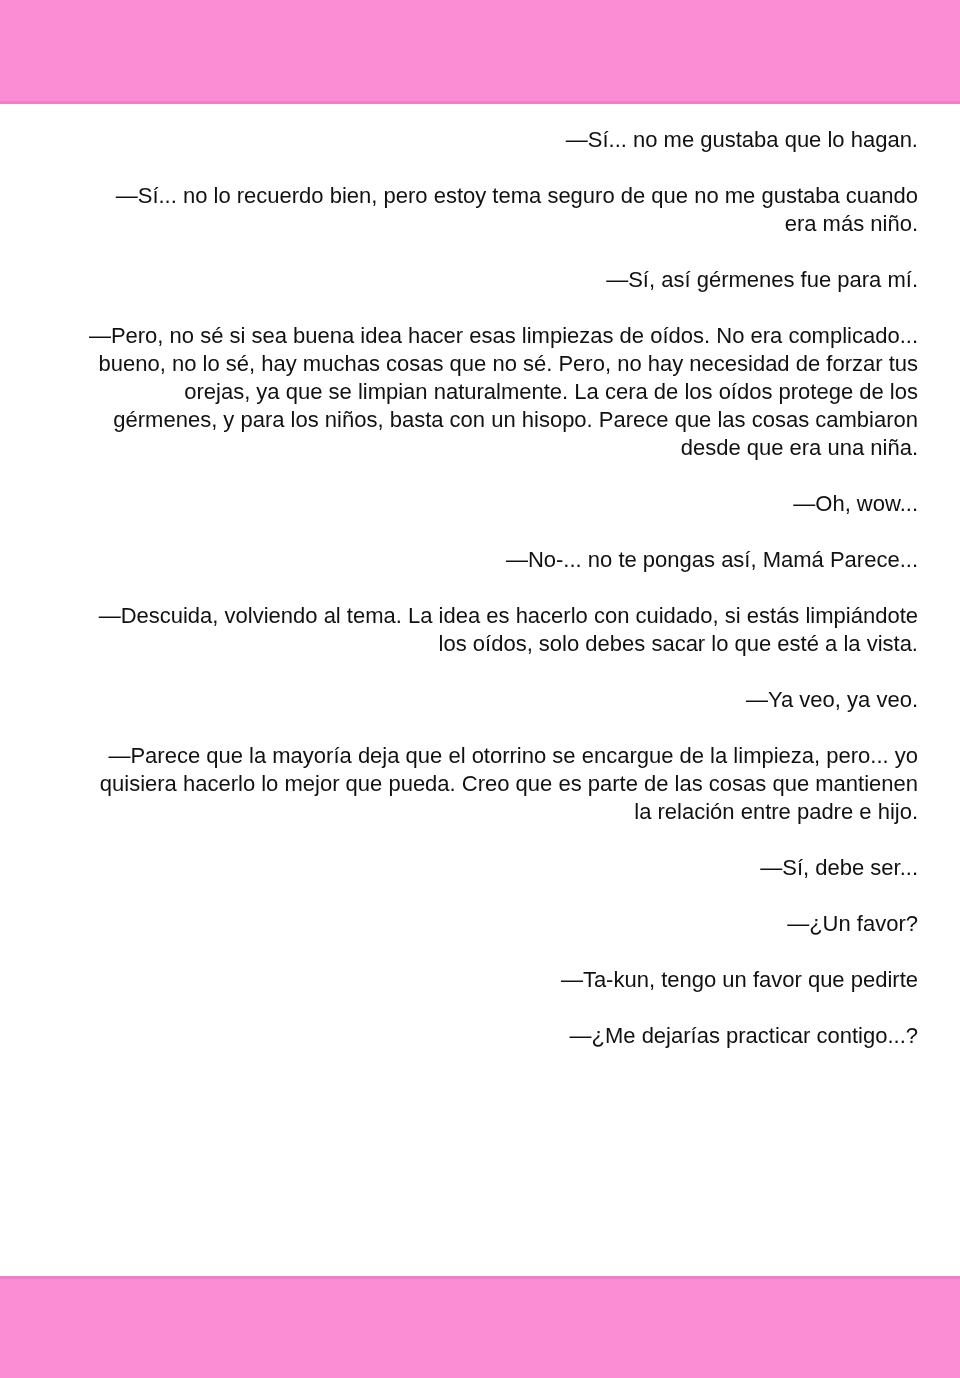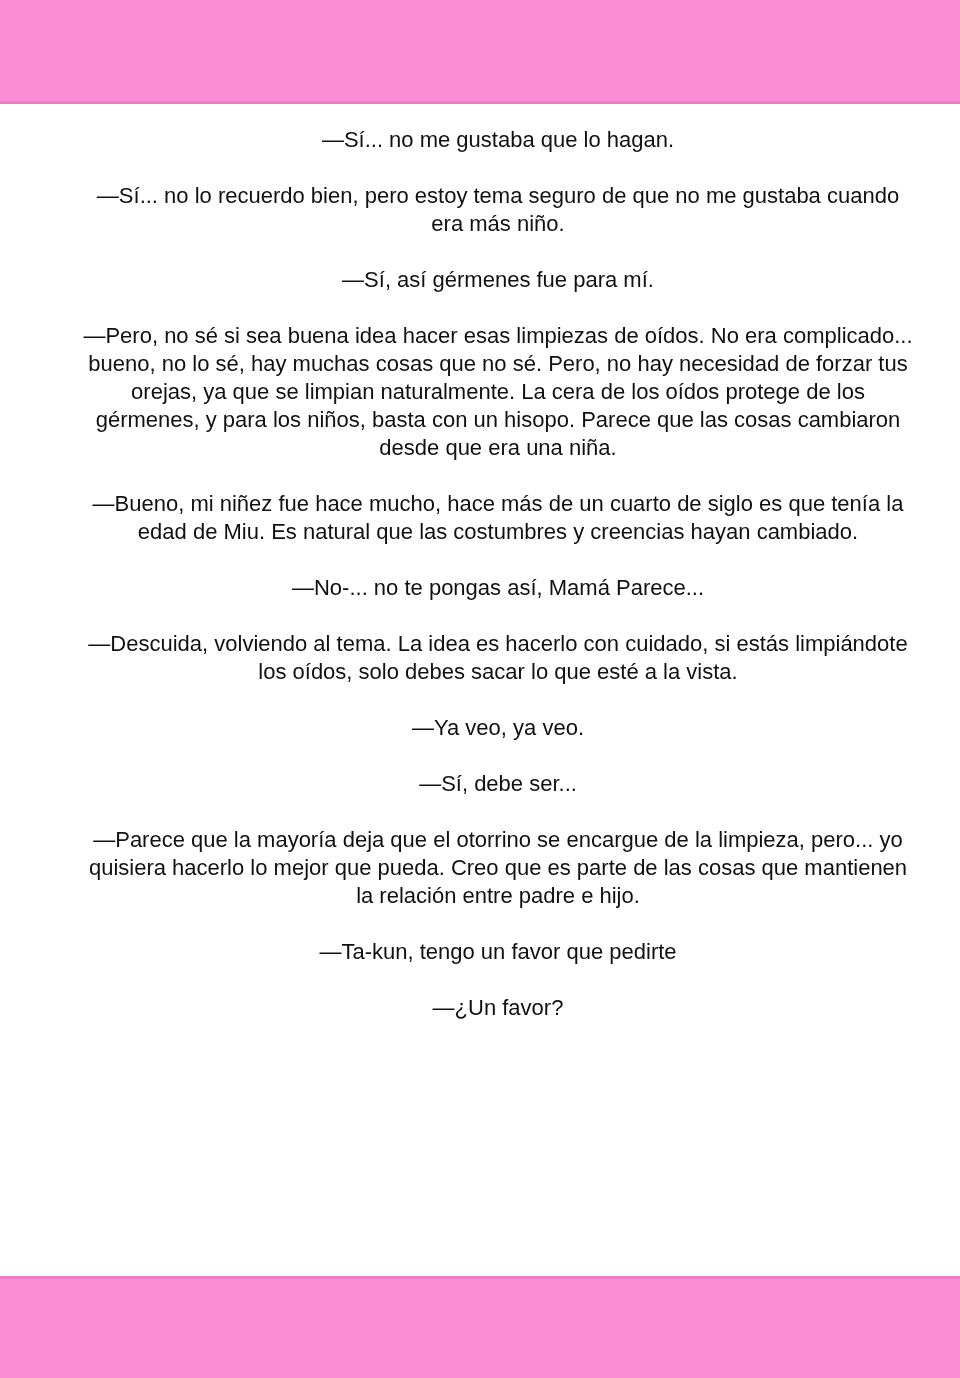--- a/index.html
+++ b/index.html
@@ -36,41 +36,42 @@
     position: absolute;
     top: 104px;
     left: 0;
     right: 0;
     padding: 22px 42px 0 78px;
     font-size: 22px;
     line-height: 28px;
   }
   .content p {
     margin: 0 0 28px 0;
-    text-align: center;
+    text-align: right;
     word-spacing: normal;
   }
 </style>
 </head>
 <body>
 
 <div class="page">
 
   <div class="banner top"></div>
 
   <div class="content">
     <p>—Sí... no me gustaba que lo hagan.</p>
     <p>—Sí... no lo recuerdo bien, pero estoy tema seguro de que no me gustaba cuando era más niño.</p>
     <p>—Sí, así gérmenes fue para mí.</p>
     <p>—Pero, no sé si sea buena idea hacer esas limpiezas de oídos. No era complicado... bueno, no lo sé, hay muchas cosas que no sé. Pero, no hay necesidad de forzar tus orejas, ya que se limpian naturalmente. La cera de los oídos protege de los gérmenes, y para los niños, basta con un hisopo. Parece que las cosas cambiaron desde que era una niña.</p>
-    <p>—Bueno, mi niñez fue hace mucho, hace más de un cuarto de siglo es que tenía la edad de Miu. Es natural que las costumbres y creencias hayan cambiado.</p>
+    <p>—Oh, wow...</p>
     <p>—No-... no te pongas así, Mamá Parece...</p>
     <p>—Descuida, volviendo al tema. La idea es hacerlo con cuidado, si estás limpiándote los oídos, solo debes sacar lo que esté a la vista.</p>
     <p>—Ya veo, ya veo.</p>
+    <p>—Parece que la mayoría deja que el otorrino se encargue de la limpieza, pero... yo quisiera hacerlo lo mejor que pueda. Creo que es parte de las cosas que mantienen la relación entre padre e hijo.</p>
     <p>—Sí, debe ser...</p>
-    <p>—Parece que la mayoría deja que el otorrino se encargue de la limpieza, pero... yo quisiera hacerlo lo mejor que pueda. Creo que es parte de las cosas que mantienen la relación entre padre e hijo.</p>
+    <p>—¿Un favor?</p>
     <p>—Ta-kun, tengo un favor que pedirte</p>
-    <p>—¿Un favor?</p>
+    <p>—¿Me dejarías practicar contigo...?</p>
   </div>
 
   <div class="banner bottom"></div>
 
 </div>
 
 </body></html>

